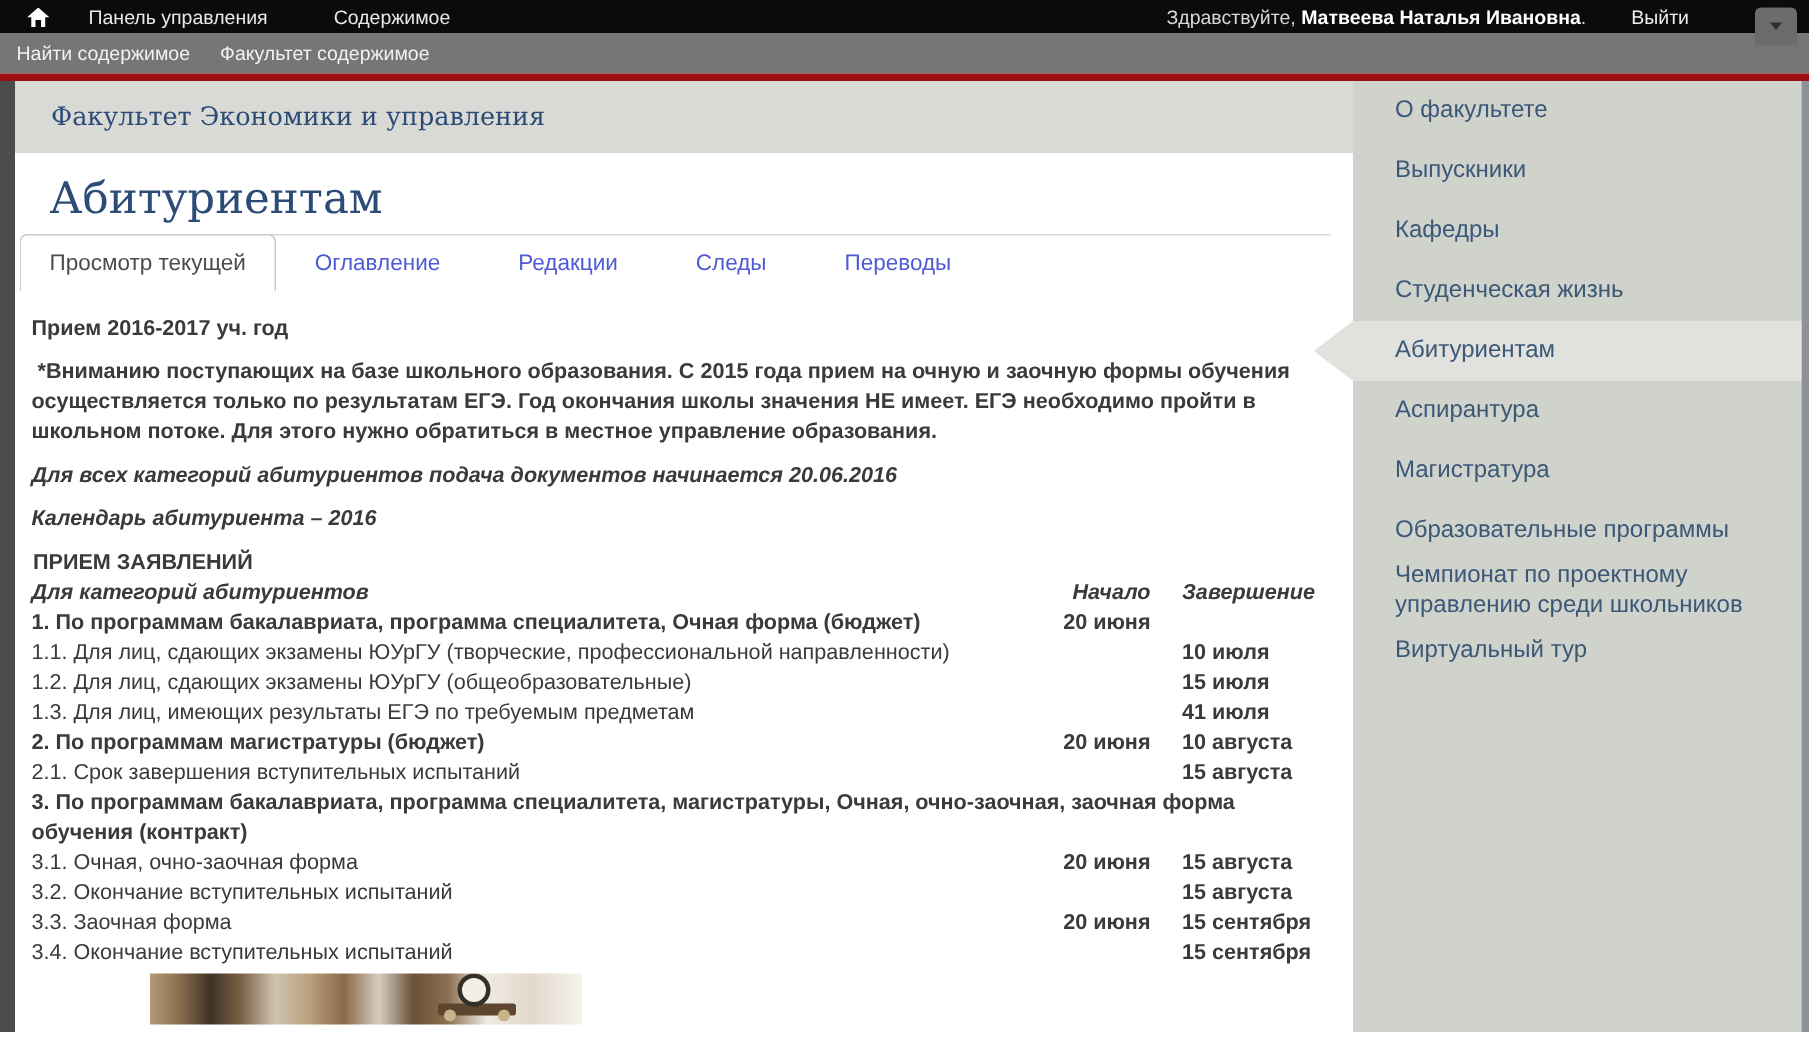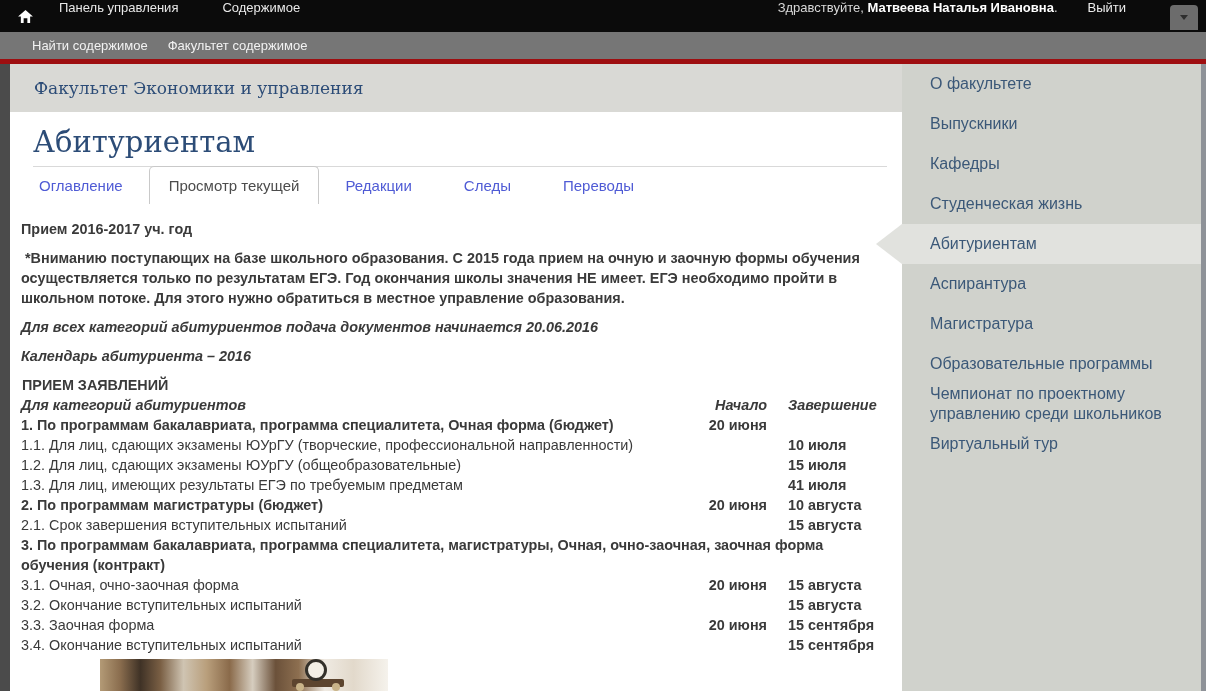--- a/index.html
+++ b/index.html
@@ -5,21 +5,21 @@
   * { box-sizing: border-box; }
   html,body { margin:0; padding:0; }
   body {
     width:1206px; height:691px; overflow:hidden; background:#fff;
     font-family:"Liberation Sans", sans-serif;
   }
   a { text-decoration:none; }
 
   
   .topbar {
-    height:32px; background:#0b0b0b; display:flex; 
+    height:22px; background:#0b0b0b; display:flex; align-items:center;
     font-size:13px; color:#e8e8e8; padding-left:18px;
   }
   .home-btn { display:flex; align-items:center; margin-right:26px; cursor:pointer; }
   .topbar-links { display:flex; }
   .topbar-link { color:#e8e8e8; margin-right:44px; cursor:pointer; white-space:nowrap; }
   .topbar-spacer { flex:1; }
   .greeting { color:#d8d8d8; white-space:nowrap; }
   .greeting .uname { font-weight:bold; color:#fff; }
   .logout-link { color:#ededed; margin-left:30px; cursor:pointer; white-space:nowrap; }
   .user-toggle {
@@ -28,21 +28,21 @@
     display:flex; align-items:center; justify-content:center; cursor:pointer;
   }
   .caret-down {
     width:0; height:0; border-left:4px solid transparent;
     border-right:4px solid transparent; border-top:5px solid #2e2e2e;
   }
 
   
   .toolbar {
     height:27px; background:#767676; display:flex; align-items:center;
-    font-size:13px; padding-left:32px; gap:20px;
+    font-size:13px; padding-left:11px; gap:20px;
   }
   .toolbar-link { color:#f2f2f2; cursor:pointer; white-space:nowrap; }
 
   .redline { height:5px; background:#9e0e10; }
 
   
   .main { display:flex; height:634px; }
   .left-strip { width:10px; background:#4b4b4b; }
   .content-col { width:892px; background:#fff; display:flex; flex-direction:column; }
   .site-band {
@@ -140,22 +140,22 @@
 <div class="main">
   <div class="left-strip"></div>
 
   <div class="content-col">
     <div class="site-band">
       <span>Факультет Экономики и управления</span>
     </div>
     <div class="content-body">
       <h1 class="page-title">Абитуриентам</h1>
       <div class="tabs">
+          <a class="tab active">Просмотр текущей</a>
           <a class="tab">Оглавление</a>
-          <a class="tab active">Просмотр текущей</a>
           <a class="tab">Редакции</a>
           <a class="tab">Следы</a>
           <a class="tab">Переводы</a>
         </div>
       <div class="body-text">
         <div id="paras">
             <p class="para p-bold">Прием 2016-2017 уч. год</p>
             <p class="para p-bold"> *Вниманию поступающих на базе школьного образования. С 2015 года прием на очную и заочную формы обучения осуществляется только по результатам ЕГЭ. Год окончания школы значения НЕ имеет. ЕГЭ необходимо пройти в школьном потоке. Для этого нужно обратиться в местное управление образования.</p>
             <p class="para p-bold-italic">Для всех категорий абитуриентов подача документов начинается 20.06.2016</p>
             <p class="para p-bold-italic">Календарь абитуриента – 2016</p>

